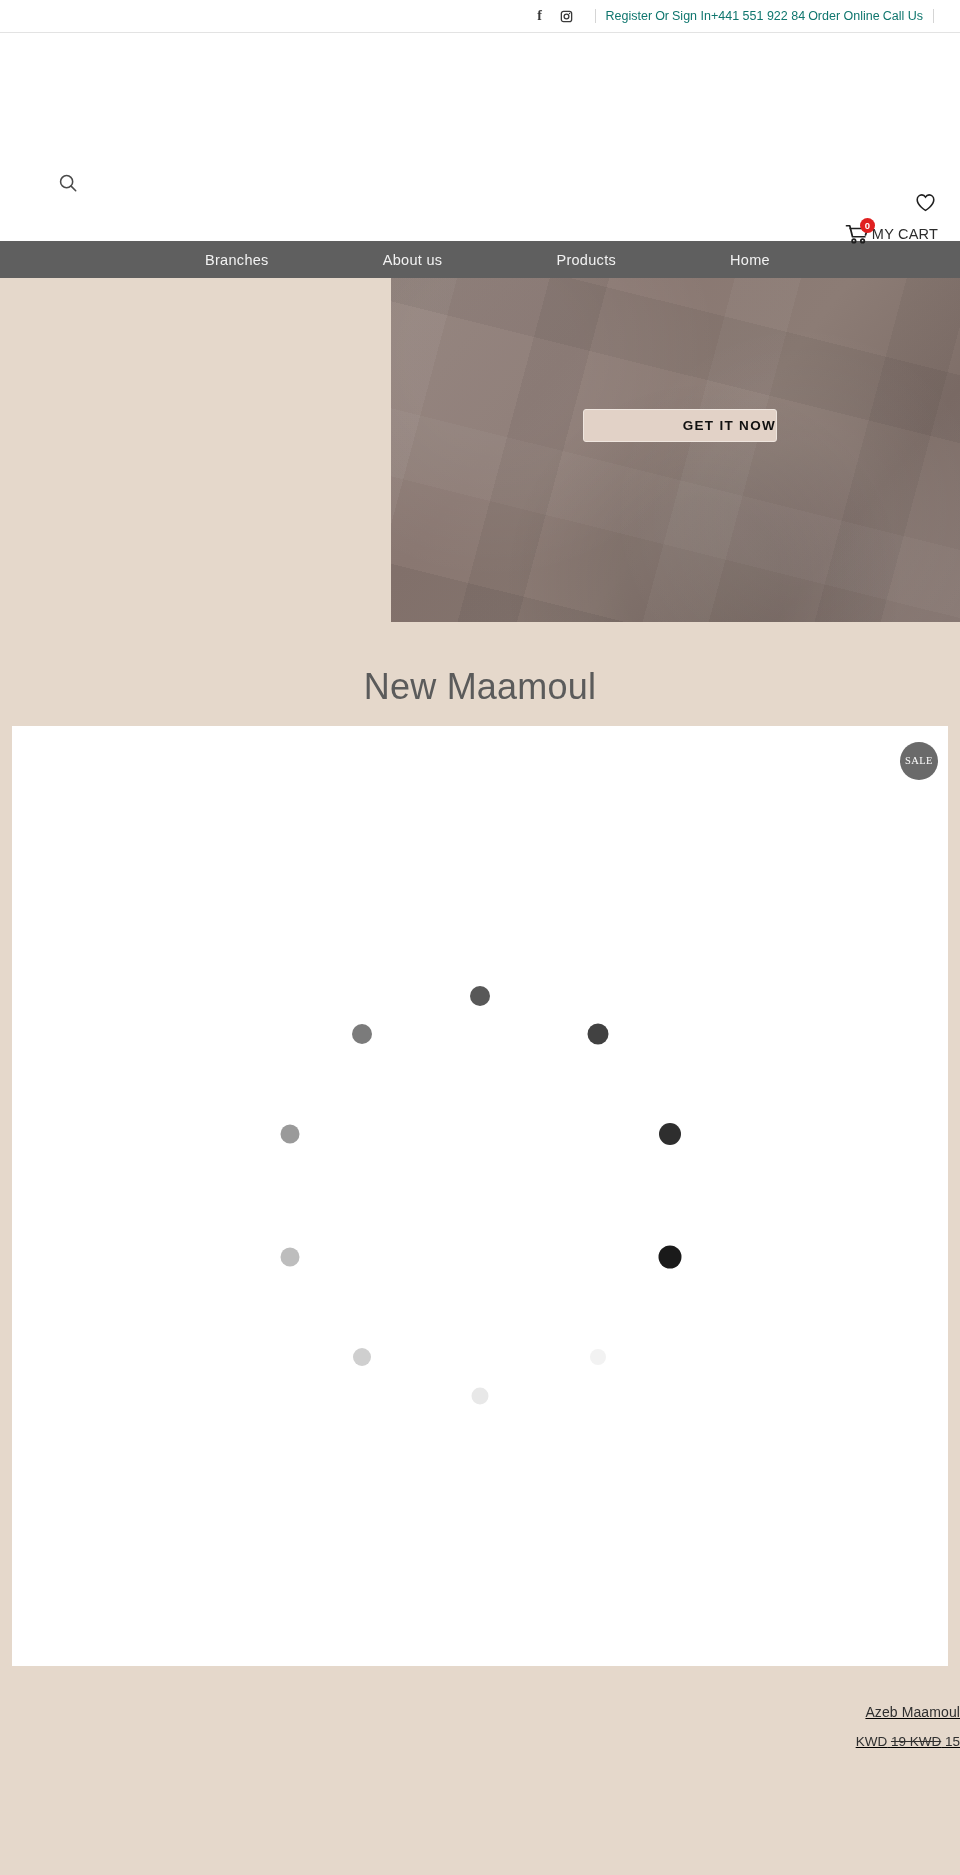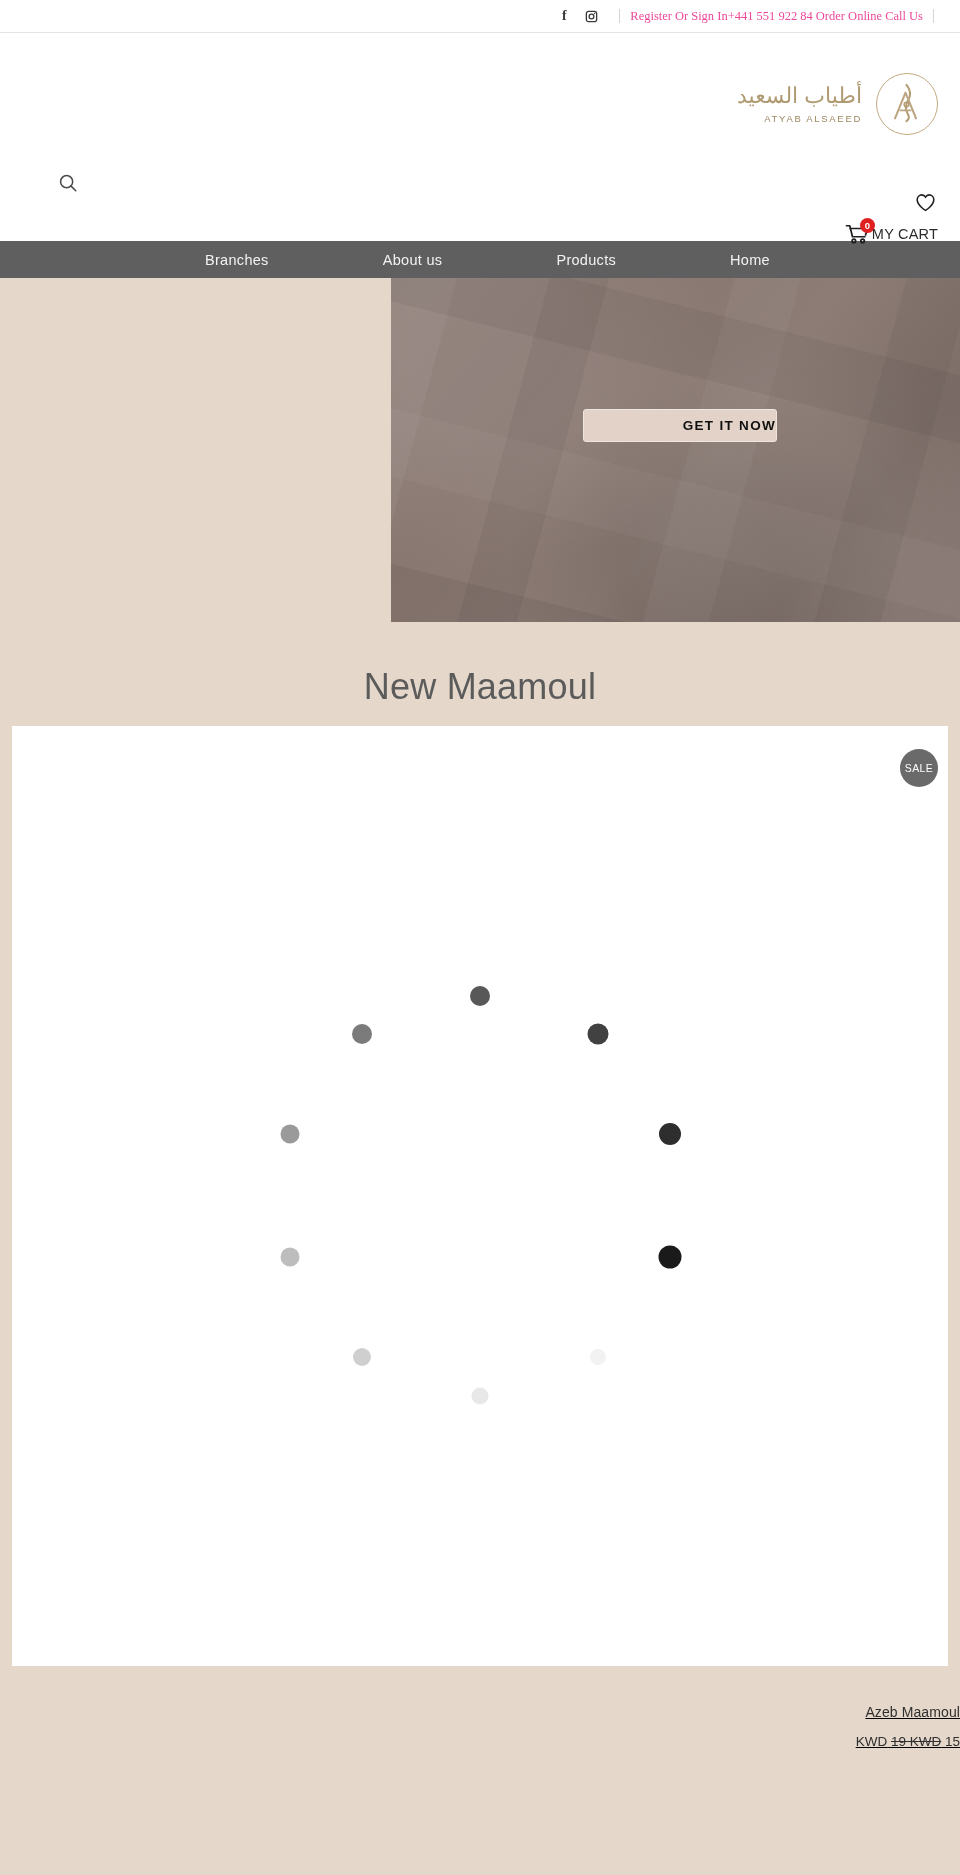--- a/index.html
+++ b/index.html
@@ -40,21 +40,21 @@
     font-weight: bold;
     font-size: 14px;
     line-height: 1;
   }
   .ig-glyph svg { display: block; }
   .vsep {
     width: 1px; height: 14px; background: #d5d5d5;
     margin: 0 10px;
   }
   .util-links { display: flex; align-items: baseline; color: #888; }
-  .util-links a, .util-links span { color: #ec4899; text-decoration: none; white-space: nowrap; font-family: Liberation Serif, serif; }
+  .util-links a, .util-links span { color: #0f766e; text-decoration: none; white-space: nowrap; }
   .util-strong { color: #4a4a4a; }
   .util-phone { color: #4a4a4a; text-decoration: underline; }
   .util-sp { padding: 0 3px; }
 
   
   .header {
     position: relative;
     height: 208px;
     background: #ffffff;
   }
@@ -254,29 +254,30 @@
 
   
   .products-wrap {
     position: relative;
     margin: 19px 12px 0 12px;
     height: 940px;
     background: #ffffff;
   }
   .sale-badge {
     position: absolute;
-    right: 10px; top: 23px;
+    right: 10px; top: 16px;
     width: 38px; height: 38px;
     border-radius: 50%;
     background: #6a6a6a;
     color: #fff;
     font-size: 10.5px;
     letter-spacing: 0.4px;
     display: flex; align-items: center; justify-content: center;
     z-index: 4;
+    font-family: Liberation Serif, serif;
   }
   
   .spinner {
     position: absolute;
     left: 50%; top: 50%;
     width: 460px; height: 460px;
     margin-left: -230px; margin-top: -222px;
   }
   .spinner .dot {
     position: absolute;
@@ -333,34 +334,20 @@
 
 <div class="header">
 
   <span class="hdr-search-icon">
     <svg width="22" height="22" viewBox="0 0 24 24" fill="none" stroke="#4a4a4a" stroke-width="1.7" stroke-linecap="round">
       <circle cx="10.5" cy="10.5" r="6.6"></circle>
       <line x1="15.4" y1="15.4" x2="20.4" y2="20.4"></line>
     </svg>
   </span>
 
-  <div class="logo-wrap">
-    <div class="logo-text">
-      <div class="logo-ar">أطياب السعيد</div>
-      <div class="logo-en">ATYAB ALSAEED</div>
-    </div>
-    <div class="logo-mark">
-      <svg width="59" height="59" viewBox="0 0 60 60">
-        <path d="M30 11 C34 16 35 21 32 26 C29 31 28 35 31 40 C33 43 33 46 30 48" fill="none" stroke="#b49c74" stroke-width="2.1" stroke-linecap="round"></path>
-        <path d="M18 46 L29 19 L40 46" fill="none" stroke="#bda582" stroke-width="2.1" stroke-linejoin="round"></path>
-        <line x1="23" y1="37" x2="35" y2="37" stroke="#bda582" stroke-width="1.8"></line>
-        <circle cx="30" cy="31" r="2.4" fill="none" stroke="#b49c74" stroke-width="1.5"></circle>
-      </svg>
-    </div>
-  </div>
 
 
   <span class="wishlist-ico">
     <svg width="21" height="19" viewBox="0 0 24 22" fill="none" stroke="#1f1f1f" stroke-width="1.8">
       <path d="M12 20.2 C12 20.2 2.4 14.3 2.4 7.8 C2.4 4.5 4.9 2.2 7.8 2.2 C9.9 2.2 11.3 3.5 12 4.7 C12.7 3.5 14.1 2.2 16.2 2.2 C19.1 2.2 21.6 4.5 21.6 7.8 C21.6 14.3 12 20.2 12 20.2 Z"></path>
     </svg>
   </span>
 
   <div class="cart-area">
     <span class="cart-ico">

